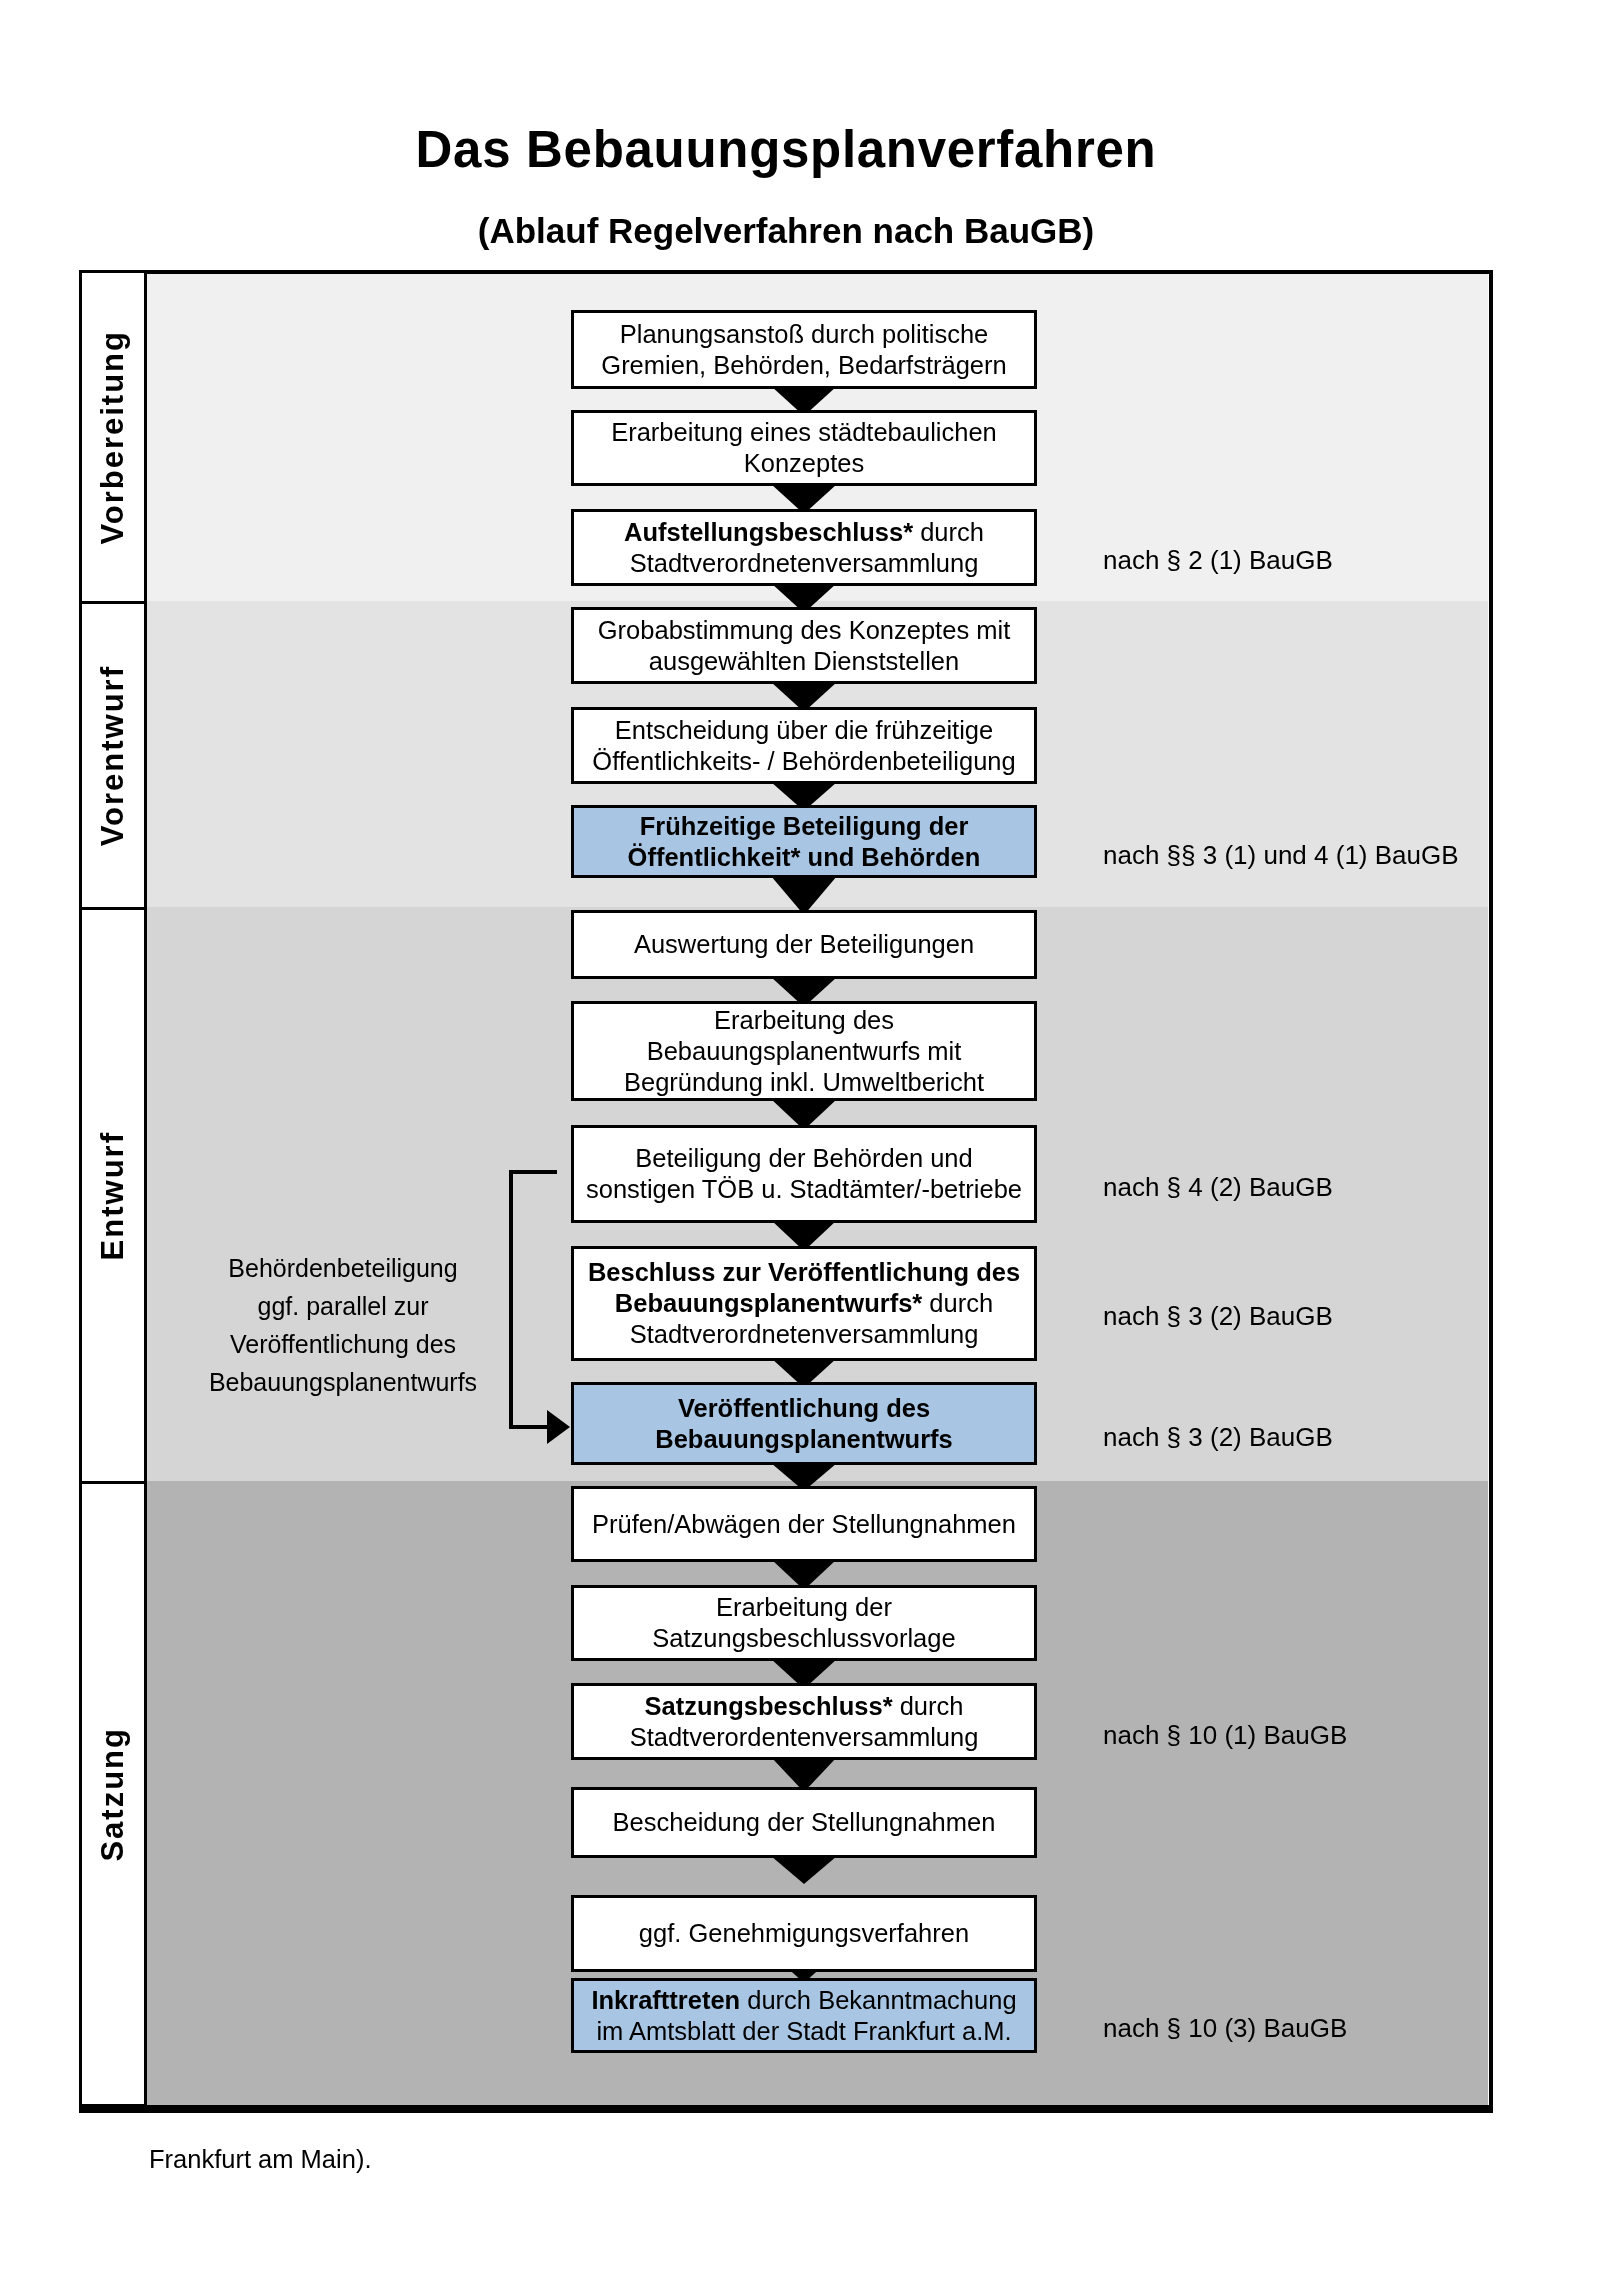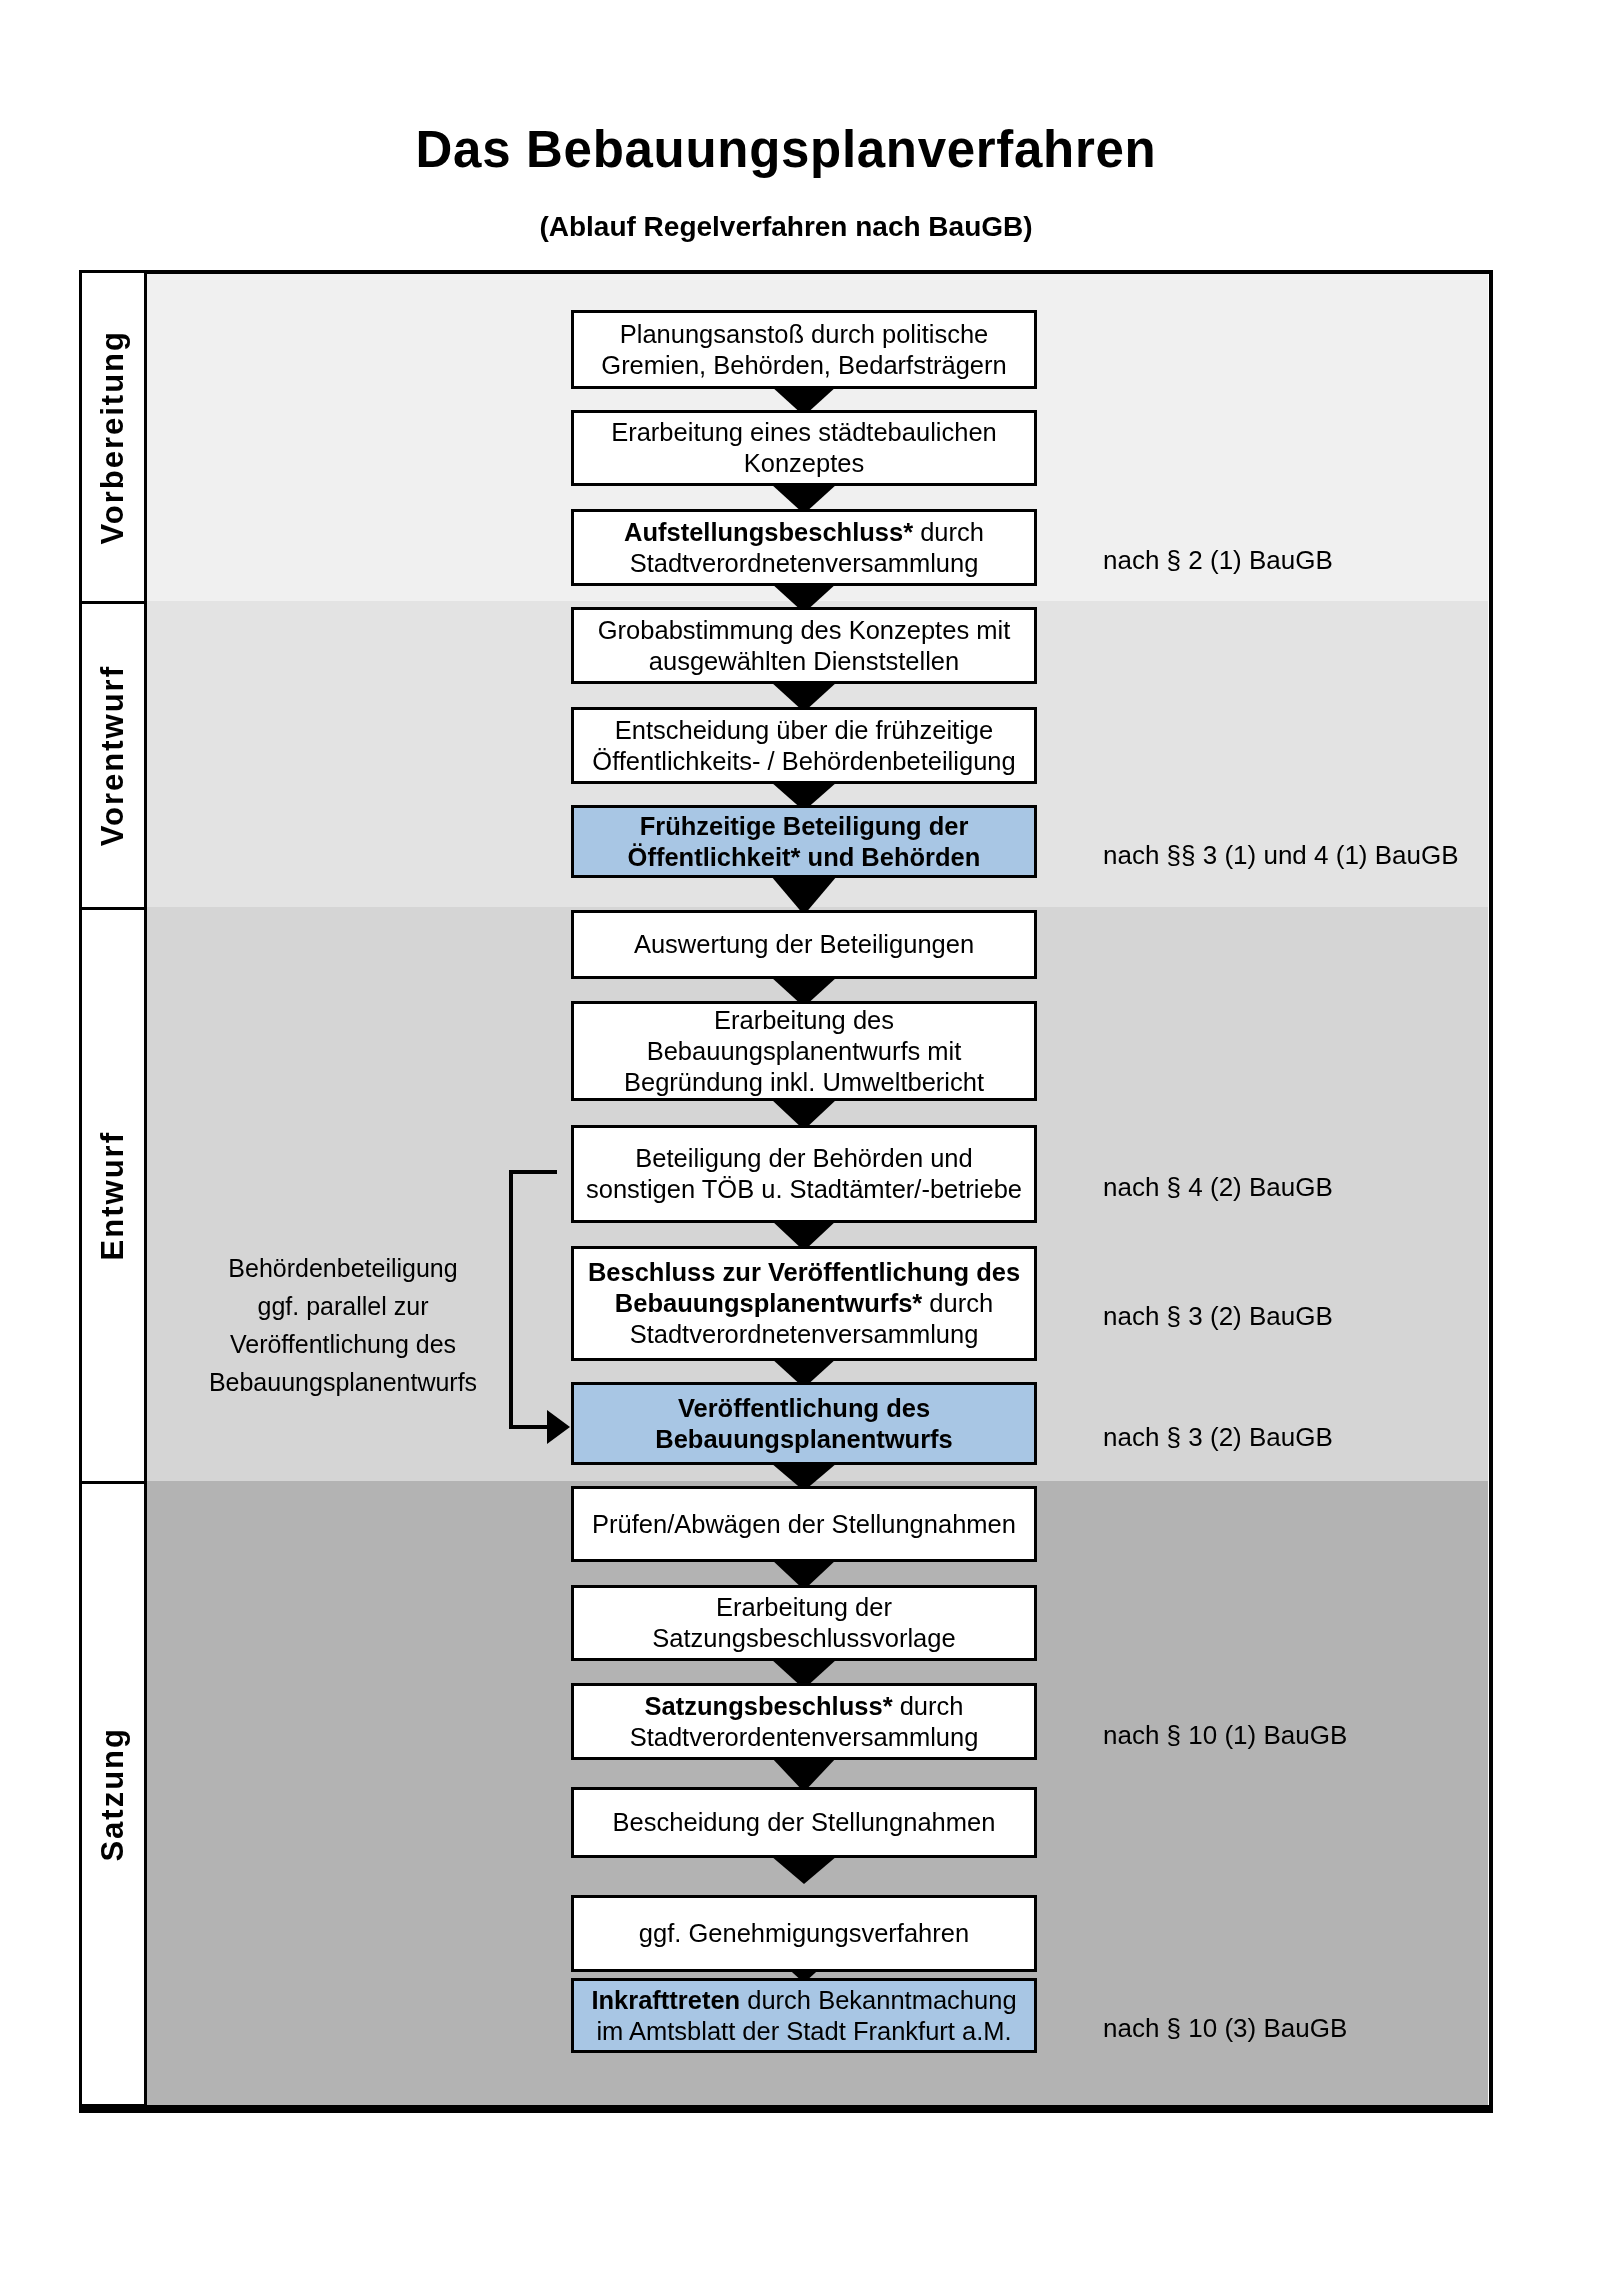--- a/index.html
+++ b/index.html
@@ -14,21 +14,21 @@
   .abs { position:absolute; }
 
   
   .title {
     left:79px; top:120px; width:1414px;
     text-align:center; font-size:51px; font-weight:bold;
     letter-spacing:0.7px;
   }
   .subtitle {
     left:79px; top:211px; width:1414px;
-    text-align:center; font-size:28px; font-weight:bold;
+    text-align:center; font-size:35px; font-weight:bold;
   }
 
   
   .frame {
     left:79px; top:270px; width:1414px; height:1843px;
     border:4.6px solid #000; border-bottom-width:8.5px;
     box-sizing:border-box;
     z-index:1;
   }
 
@@ -234,14 +234,15 @@
     <div>Veröffentlichung des</div>
     <div>Bebauungsplanentwurfs</div>
   </div>
 
 <div class="abs bracket" style="left:509px;top:1170px;width:48px;height:3.9px;"></div>
 <div class="abs bracket" style="left:509px;top:1170px;width:3.9px;height:259px;"></div>
 <div class="abs bracket" style="left:509px;top:1425px;width:41px;height:3.9px;"></div>
 <div class="abs bracket-arrowhead"></div>
 
 <div class="abs footnote" id="footnote">
+    <div>Frankfurt am Main).</div>
   </div>
 
 
 </body></html>

